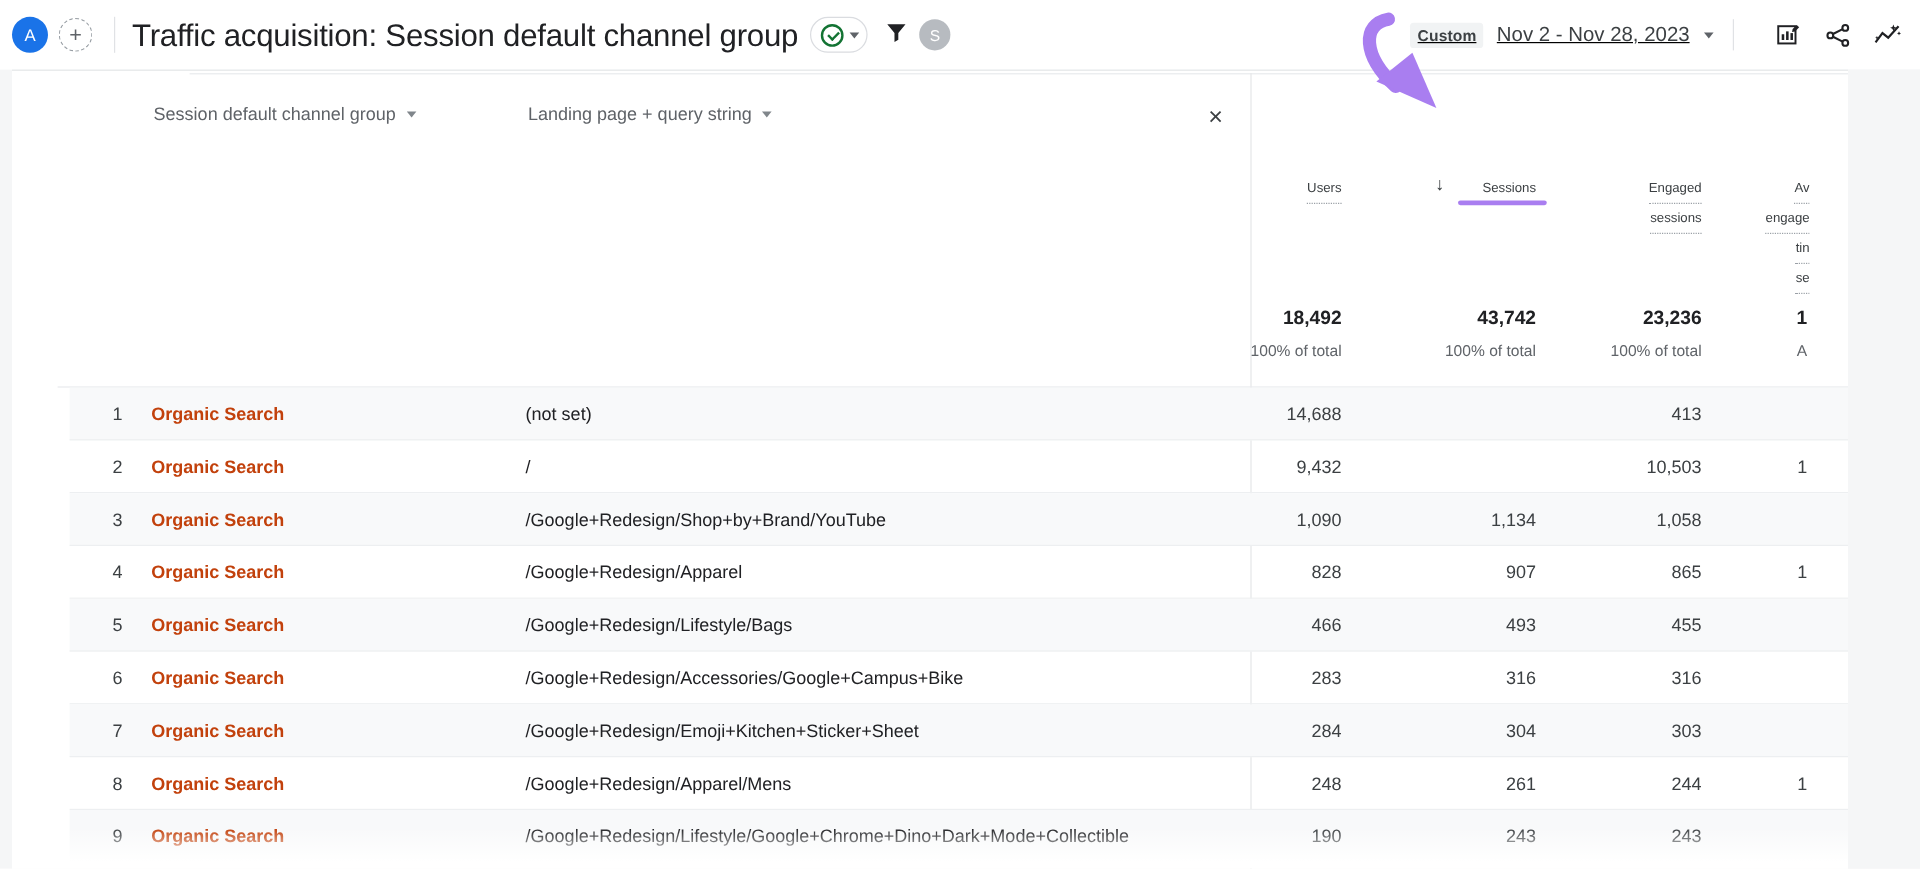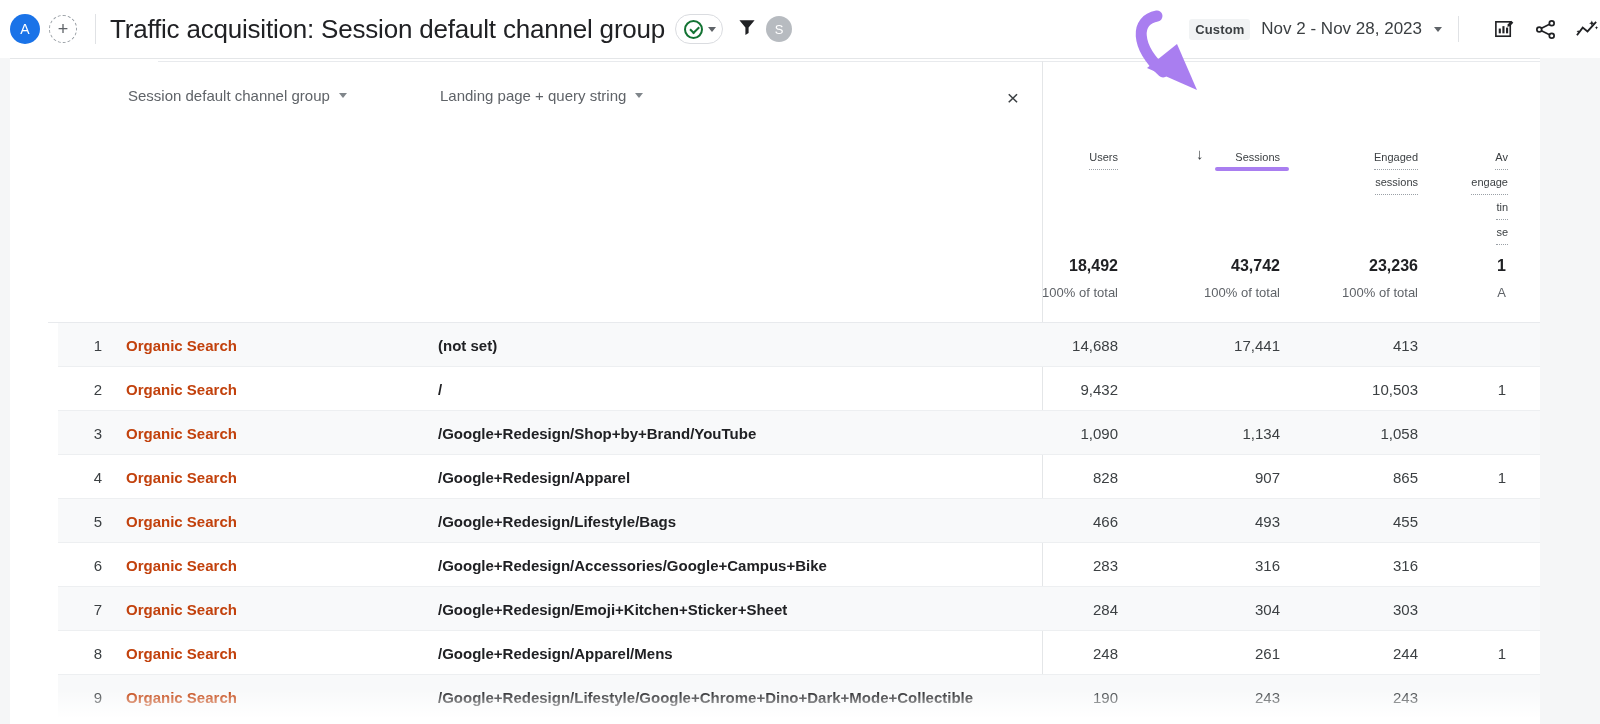--- a/index.html
+++ b/index.html
@@ -52,21 +52,21 @@
   .caret { width: 0; height: 0; border-left: 4.5px solid transparent;
            border-right: 4.5px solid transparent; border-top: 5px solid #5f6368; }
   .funnel-icon { margin-left: 14px; }
   .seg-avatar {
     width: 26px; height: 26px; border-radius: 50%;
     background: #b7bbc0; color: #fff; font-size: 13px;
     display: flex; align-items: center; justify-content: center;
     margin-left: 9px;
   }
   .topbar-right {
-    margin-left: auto; display: flex; align-items: center; 
+    margin-left: auto; display: flex; align-items: center; padding-right: 14px; text-decoration: underline;
   }
   .custom-badge {
     background: #f1f3f4; color: #3c4043; font-size: 13px; font-weight: bold;
     padding: 3px 6px; border-radius: 3px; letter-spacing: 0.1px;
   }
   .date-text { font-size: 17px; color: #3c4043; margin-left: 11px; white-space: nowrap; }
   .date-caret { margin-left: 12px; }
   .tb-sep { width: 1px; height: 26px; background: #e0e2e5; margin: 0 16px; }
   .tb-icon { margin-left: 18px; display:flex; align-items:center; }
 
@@ -145,21 +145,21 @@
     font-size: 15px; color: #3c4043;
   }
   .c-chan {
     position: absolute; left: 68px; top: 0; height: 44px;
     display: flex; align-items: center;
     font-size: 15px; color: #c2410c; font-weight: bold;
   }
   .c-page {
     position: absolute; left: 380px; top: 0; height: 44px;
     display: flex; align-items: center;
-    font-size: 15px; color: #202124; font-weight: bold; white-space: nowrap;
+    font-size: 15px; color: #202124; font-weight: normal; white-space: nowrap;
   }
   .c-num {
     position: absolute; top: 0; height: 44px; text-align: right;
     display: flex; align-items: center; justify-content: flex-end;
     font-size: 15px; color: #3c4043; white-space: nowrap;
   }
   .fade-bottom {
     position: absolute; left: 0; bottom: 0; width: 1530px; height: 34px;
     background: linear-gradient(to bottom, rgba(255,255,255,0), #ffffff 82%);
     pointer-events: none;
@@ -290,21 +290,20 @@
 
         <div class="tot-underline"></div>
 
         <div id="rows">
             <div class="row alt" style="top: 264px;">
               <div class="sep"></div>
               <div class="c-idx">1</div>
               <div class="c-chan">Organic Search</div>
               <div class="c-page">(not set)</div>
               <div class="c-num" style="left: 930px; width: 130px;">14,688</div>
-              <div class="c-num" style="left: 1070px; width: 152px;">17,441</div>
               <div class="c-num" style="left: 1210px; width: 150px;">413</div>
               <div class="c-num" style="left: 1370px; width: 78px; overflow: hidden;"></div>
             </div>
             <div class="row" style="top: 308px;">
               <div class="sep"></div>
               <div class="c-idx">2</div>
               <div class="c-chan">Organic Search</div>
               <div class="c-page">/</div>
               <div class="c-num" style="left: 930px; width: 130px;">9,432</div>
               <div class="c-num" style="left: 1210px; width: 150px;">10,503</div>

